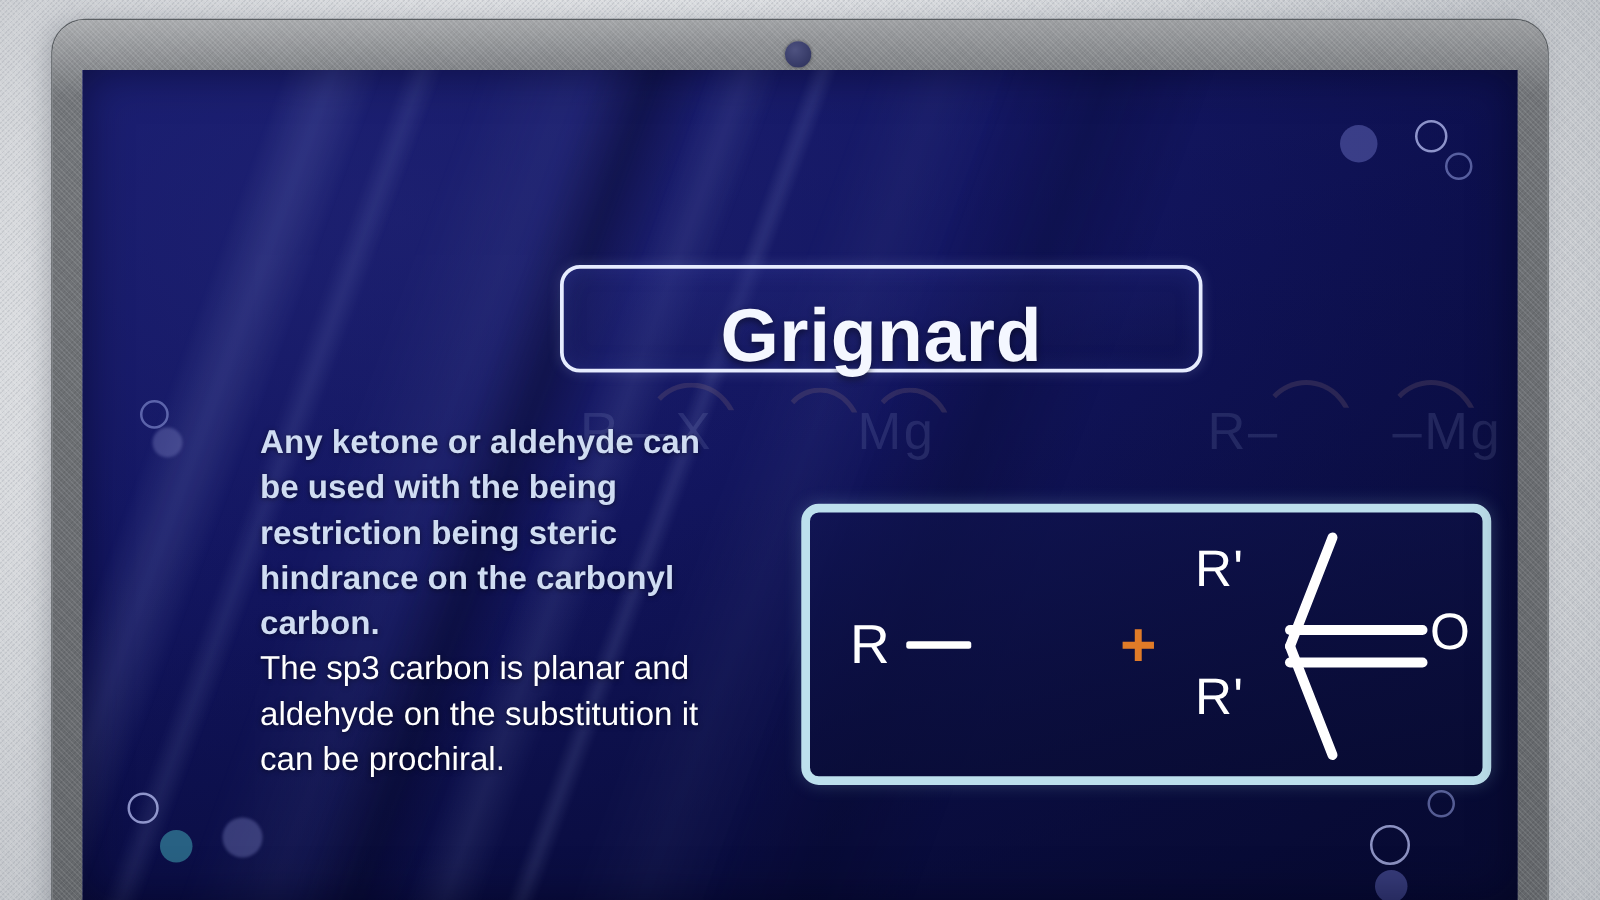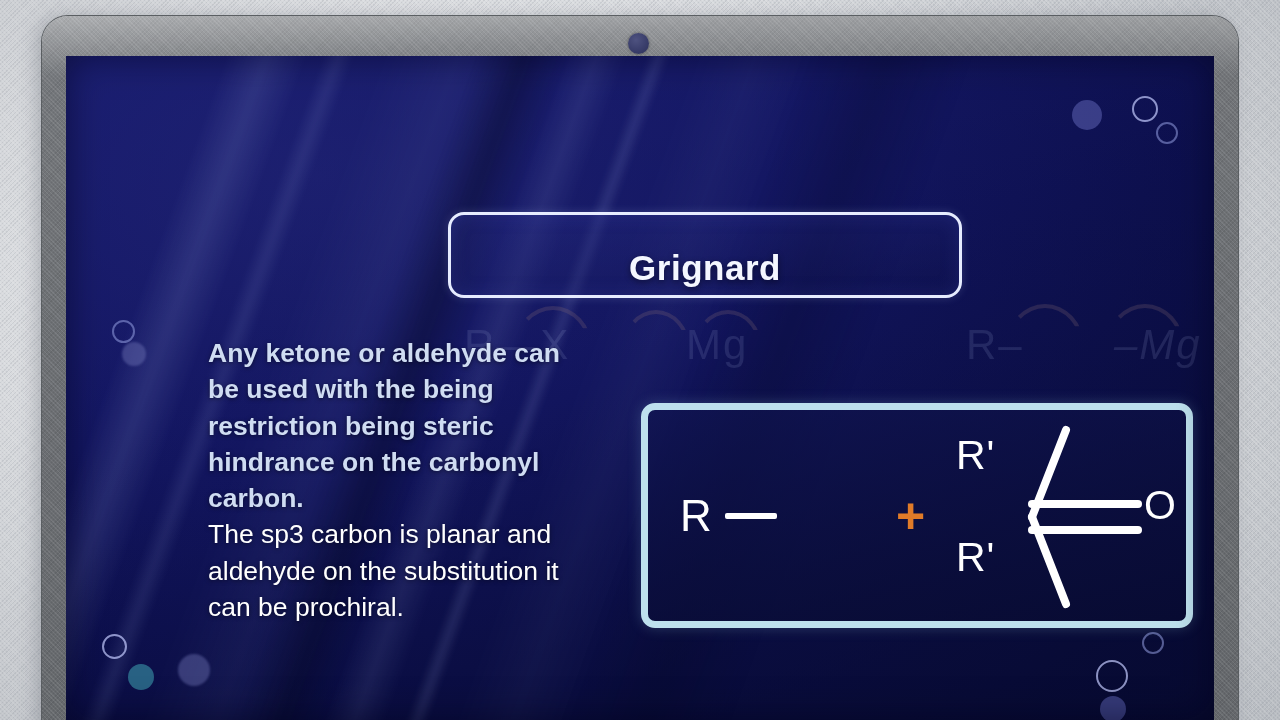--- a/index.html
+++ b/index.html
@@ -160,21 +160,21 @@
     border-radius: 16px;
     box-sizing: border-box;
     display: flex;
     align-items: center;
     justify-content: center;
     background: linear-gradient(170deg, rgba(40,45,135,.40), rgba(12,15,65,.25));
     box-shadow: 0 0 10px rgba(190,205,255,.18), inset 0 0 18px rgba(60,70,170,.25);
   }
   .title-text {
     color: #f4f7ff;
-    font-size: 35px;
+    font-size: 60px;
     font-weight: 700;
     letter-spacing: .5px;
     text-shadow: 0 2px 6px rgba(0,0,0,.45);
     margin-top: 26px;
   }
 
   
   .copy {
     position: absolute;
     left: 142px;
@@ -301,21 +301,21 @@
       <div class="streak s6"></div>
     </div>
 
     <div class="watermark" style="left:398px; top:265px;">R—X</div>
     <div class="watermark" style="left:620px; top:265px;text-align:center;">Mg</div>
     <div class="wm-arrow" style="left:448px; top:250px; width:70px; height:34px;"></div>
     <div class="wm-arrow" style="left:556px; top:254px; width:60px; height:30px;"></div>
     <div class="wm-arrow" style="left:628px; top:254px; width:60px; height:30px;"></div>
 
     <div class="watermark" style="left:900px; top:265px;">R–</div>
-    <div class="watermark" style="left:1048px; top:265px;font-style:italic;">–Mg</div>
+    <div class="watermark" style="left:1048px; top:265px;">–Mg</div>
     <div class="wm-arrow" style="left:940px; top:248px; width:70px; height:34px;"></div>
     <div class="wm-arrow" style="left:1040px; top:248px; width:70px; height:34px;"></div>
 
     <div class="dot filled" style="left:1006px; top:44px;  width:30px; height:30px;"></div>
     <div class="dot ring" style="left:1066px; top:40px;  width:22px; height:22px;"></div>
     <div class="dot ring-dim" style="left:1090px; top:66px;  width:18px; height:18px;"></div>
 
     <div class="dot ring-dim" style="left:46px;  top:264px; width:19px; height:19px;"></div>
     <div class="dot filled2" style="left:56px;  top:286px; width:24px; height:24px;"></div>
 

